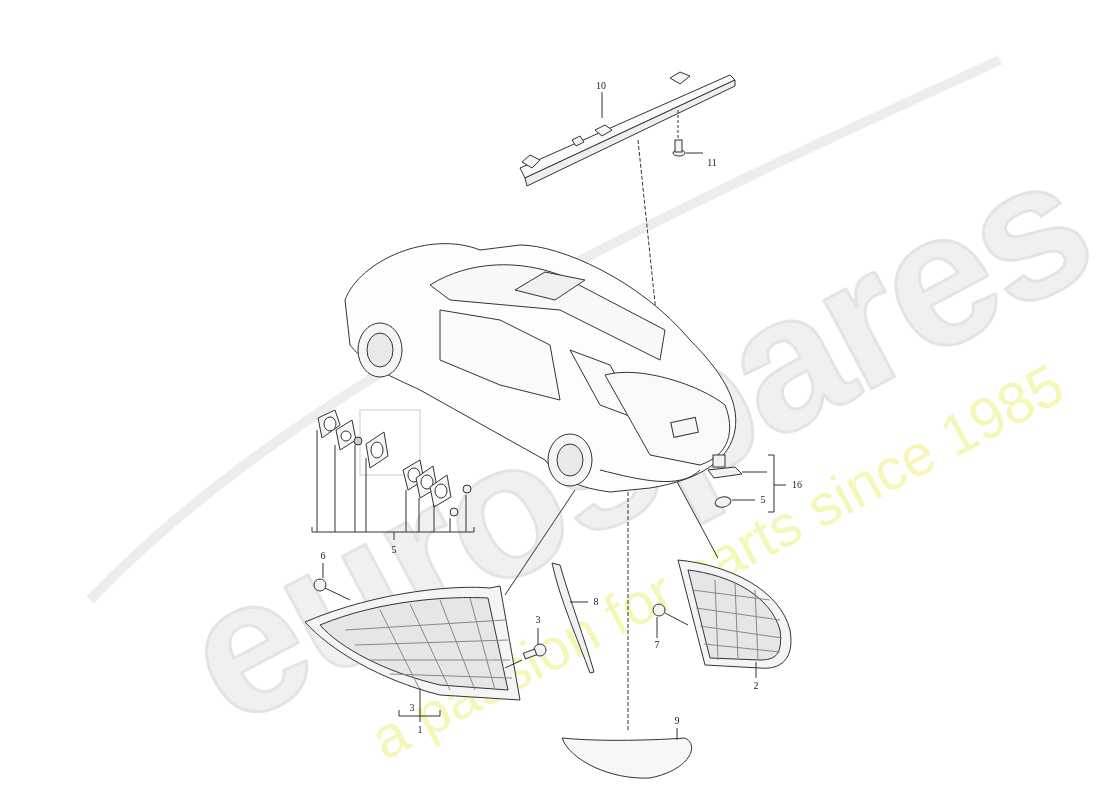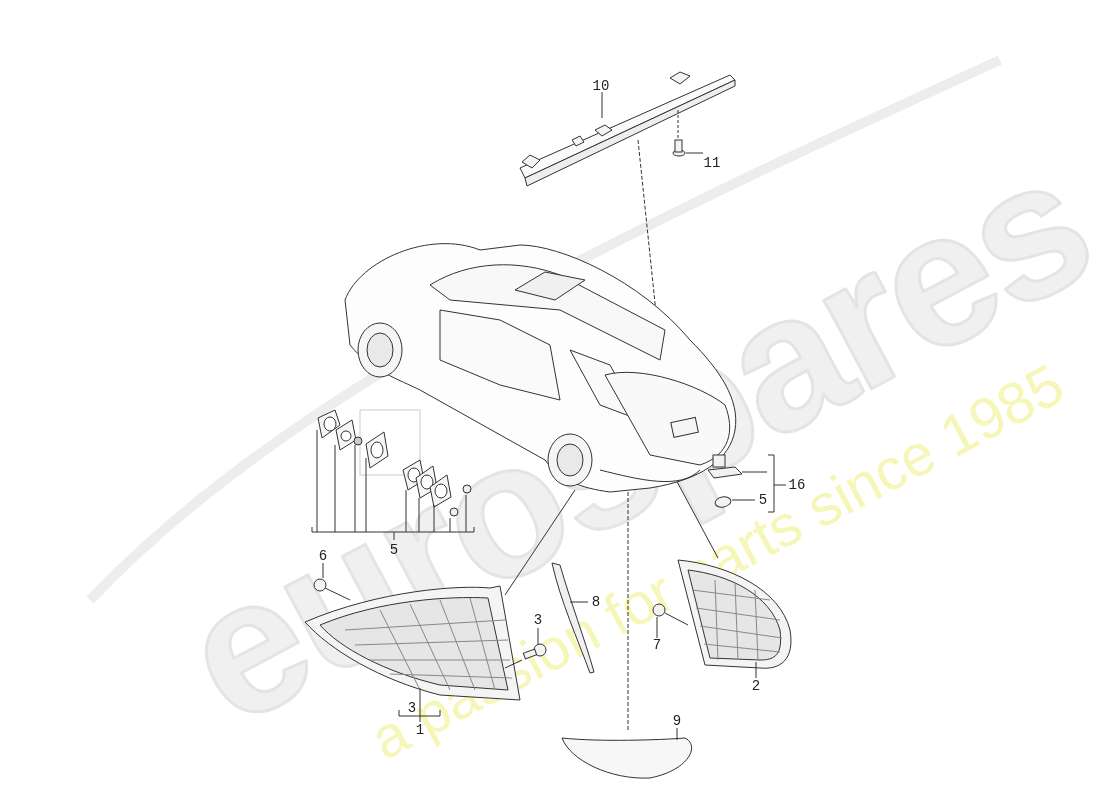--- a/index.html
+++ b/index.html
@@ -1,18 +1,18 @@
 <!DOCTYPE html>
 <html><head>
 <meta charset="utf-8">
 <style>
   html, body { margin:0; padding:0; background:#ffffff; }
   body { width:1100px; height:800px; position:relative; overflow:hidden; font-family:"Liberation Sans", sans-serif; }
   #canvas { position:absolute; left:0; top:0; width:1100px; height:800px; }
-  .callout { position:absolute; font-family:Liberation Mono, monospace; font-size:14px; color:#222; line-height:1; transform:translate(-50%,-50%); }
+  .callout { position:absolute; font-family:Liberation Serif, serif; font-size:10px; color:#222; line-height:1; transform:translate(-50%,-50%); }
   .wm { position:absolute; pointer-events:none; }
 </style>
 </head>
 <body>
 
 <div id="canvas">
 
   <svg class="wm" width="1100" height="800" viewBox="0 0 1100 800" style="left:0;top:0;">
     <g transform="rotate(-28 600 420)" fill="none" stroke="#ececec" stroke-width="18" stroke-linejoin="round">
       <text x="130" y="520" font-family="Liberation Sans, sans-serif" font-size="190" font-weight="bold" fill="#f0f0f0" stroke="#e4e4e4" stroke-width="3" letter-spacing="-4">eurospares</text>

